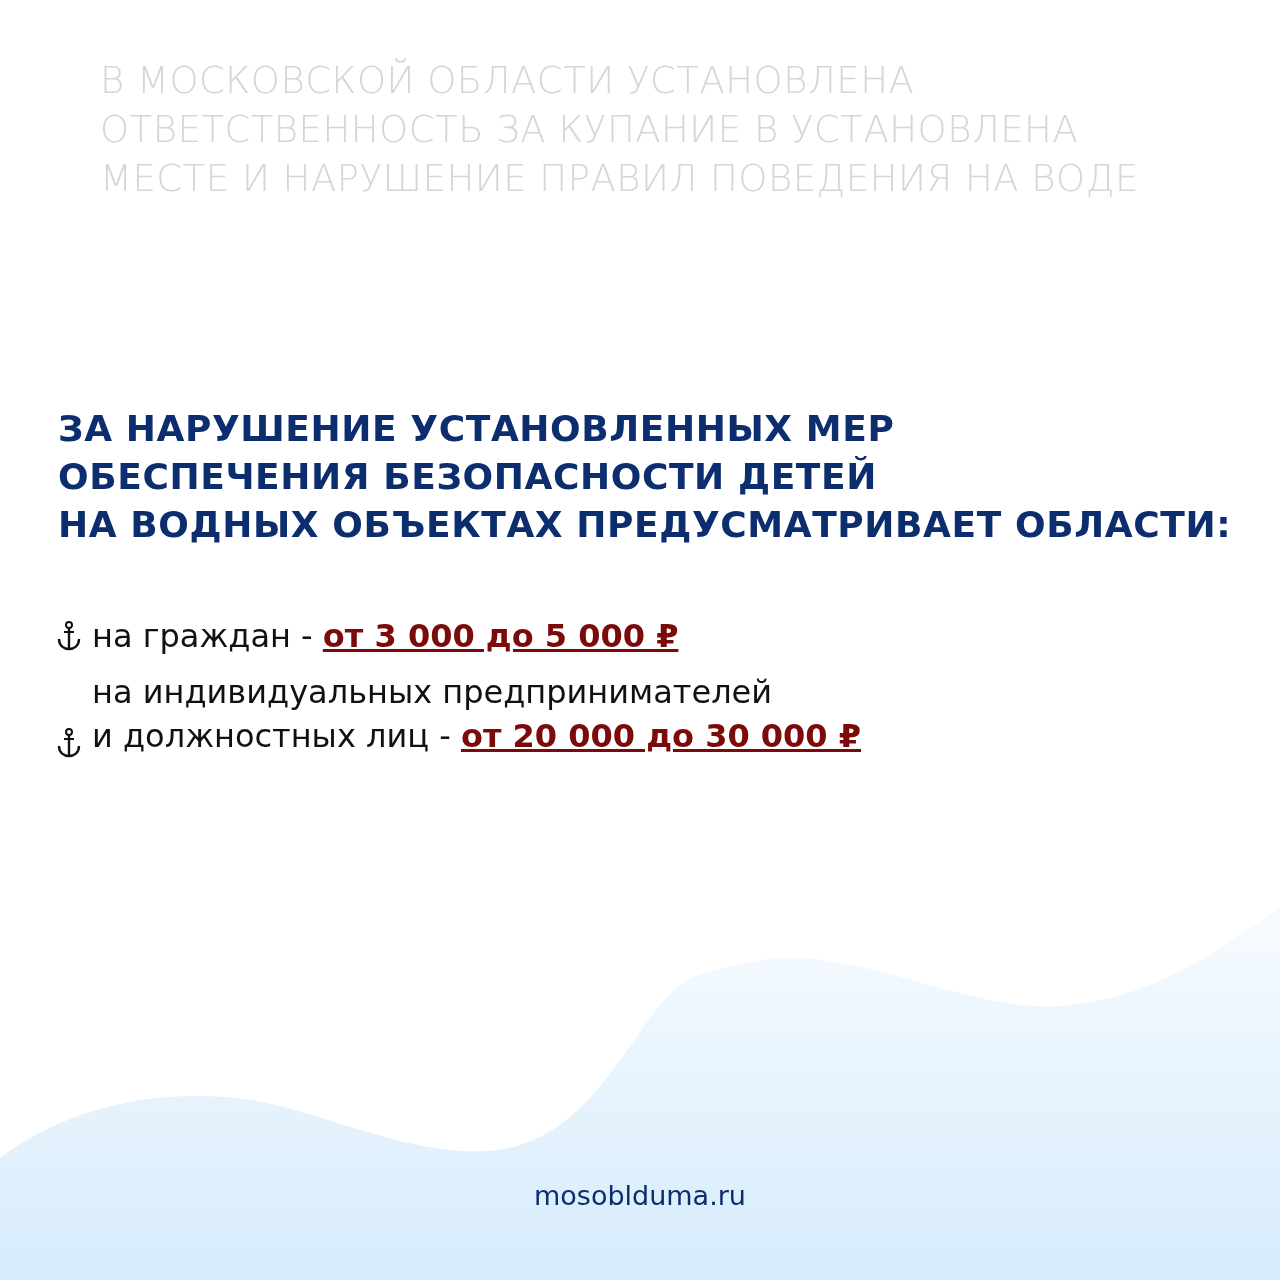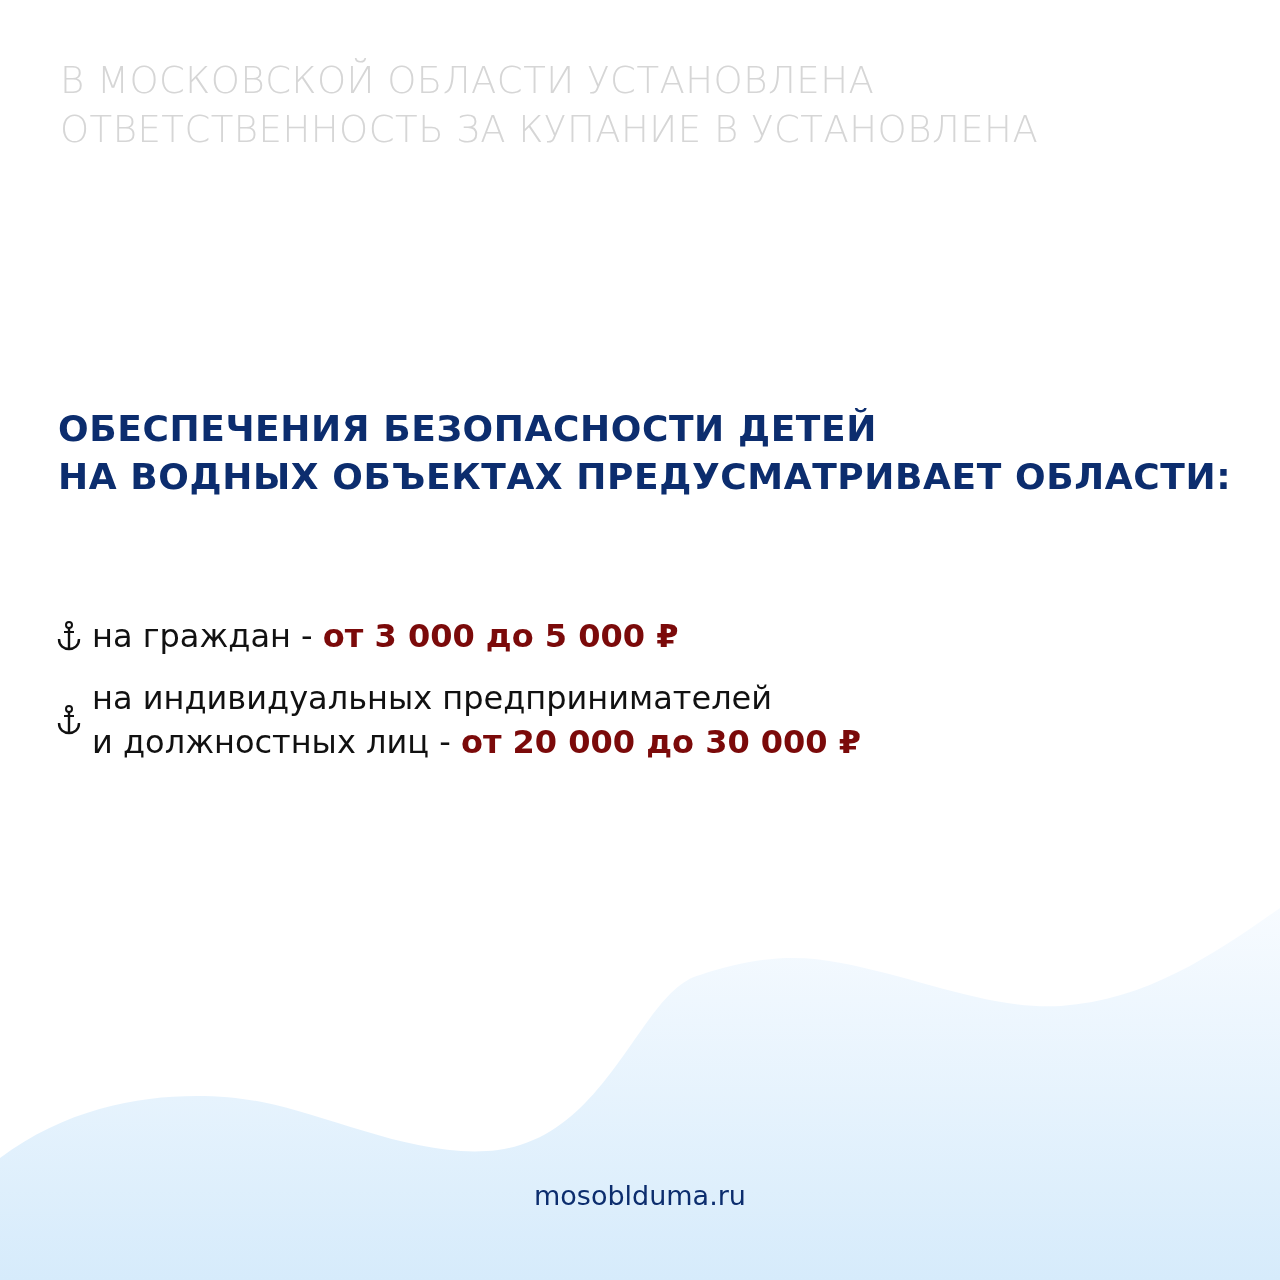--- a/index.html
+++ b/index.html
@@ -7,35 +7,35 @@
     width: 1280px; height: 1280px; position: relative; overflow: hidden;
     background: #ffffff;
     font-family: "DejaVu Sans", "Liberation Sans", sans-serif;
   }
   .wave { position: absolute; left: 0; top: 0; width: 1280px; height: 1280px; z-index: 0; }
   .top-title {
     position: absolute; left: 60px; top: 56px; width: 1180px;
     color: #d6d6d6; font-size: 37px; line-height: 49px; font-weight: 300;
     letter-spacing: 0.5px; z-index: 1; margin: 0;
   }
-  .top-title span { display: block; white-space: nowrap; }
+  .top-title span { display: block; white-space: nowrap; margin-left: 40px; }
   .heading {
     position: absolute; left: 58px; top: 405px; width: 1200px;
     color: #0c2d6e; font-size: 36px; line-height: 48px; font-weight: bold;
     letter-spacing: 0.6px; z-index: 1; margin: 0;
   }
   .heading span { display: block; white-space: nowrap; }
   .fines { position: absolute; left: 52px; top: 612px; z-index: 1; }
   .fine { position: relative; display: flex; align-items: center; color: #111; font-size: 32px; line-height: 48px; }
   .fine .anchor { width: 34px; display: flex; justify-content: center; margin-right: 6px; }
   .fine .anchor svg { width: 26px; height: 30px; }
   .fine .text { white-space: nowrap; }
-  .fine .amount { color: #7b0a0a; font-weight: bold; }
+  .fine .amount { color: #7b0a0a; font-weight: bold; text-decoration: underline; }
   .fine-1 { top: 0; }
-  .fine-2 { margin-top: 16px; }
+  .fine-2 { margin-top: 10px; align-items: flex-end; }
   .fine-3 { margin-top: 10px; }
   .footer {
     position: absolute; left: 0; width: 1280px; top: 1180px; text-align: center;
     color: #0c2d6e; font-size: 27px; z-index: 1;
   }
 </style>
 </head>
 <body>
 
 <svg class="wave" viewBox="0 0 1280 1280" preserveAspectRatio="none">
@@ -44,23 +44,25 @@
       <stop offset="0" stop-color="#f7fbff"></stop>
       <stop offset="1" stop-color="#d6ebfb"></stop>
     </linearGradient>
   </defs>
   <path d="M0 1158 C 90 1090, 200 1090, 262 1102 C 330 1115, 420 1160, 498 1150 C 610 1135, 640 990, 700 975 C 760 955, 800 955, 841 963 C 920 978, 990 1010, 1061 1006 C 1150 1000, 1220 950, 1280 908 L 1280 1280 L 0 1280 Z" fill="url(#wg)"></path>
 </svg>
 
 <h2 class="top-title">
   <span>В МОСКОВСКОЙ ОБЛАСТИ УСТАНОВЛЕНА</span>
   <span>ОТВЕТСТВЕННОСТЬ ЗА КУПАНИЕ В УСТАНОВЛЕНА</span>
+  <span>МЕСТЕ И НАРУШЕНИЕ ПРАВИЛ ПОВЕДЕНИЯ НА ВОДЕ</span>
 </h2>
 
 <h1 class="heading">
+  <span>ЗА НАРУШЕНИЕ УСТАНОВЛЕННЫХ МЕР</span>
   <span>ОБЕСПЕЧЕНИЯ БЕЗОПАСНОСТИ ДЕТЕЙ</span>
   <span>НА ВОДНЫХ ОБЪЕКТАХ ПРЕДУСМАТРИВАЕТ ОБЛАСТИ:</span>
 </h1>
 
 <div class="fines">
   <div class="fine fine-1">
     <span class="anchor">
       <svg viewBox="0 0 26 30">
           <circle cx="13" cy="4" r="3" fill="none" stroke="#111" stroke-width="2"></circle>
           <line x1="13" y1="7" x2="13" y2="27" stroke="#111" stroke-width="2.4"></line>

